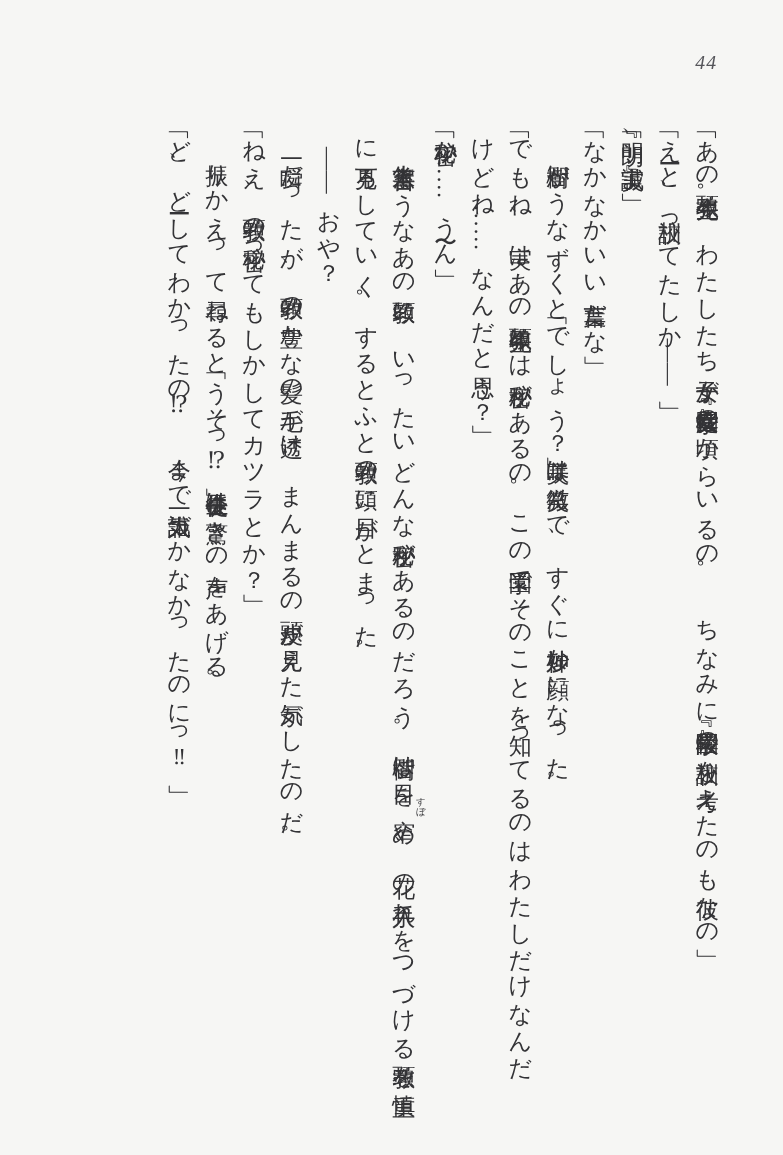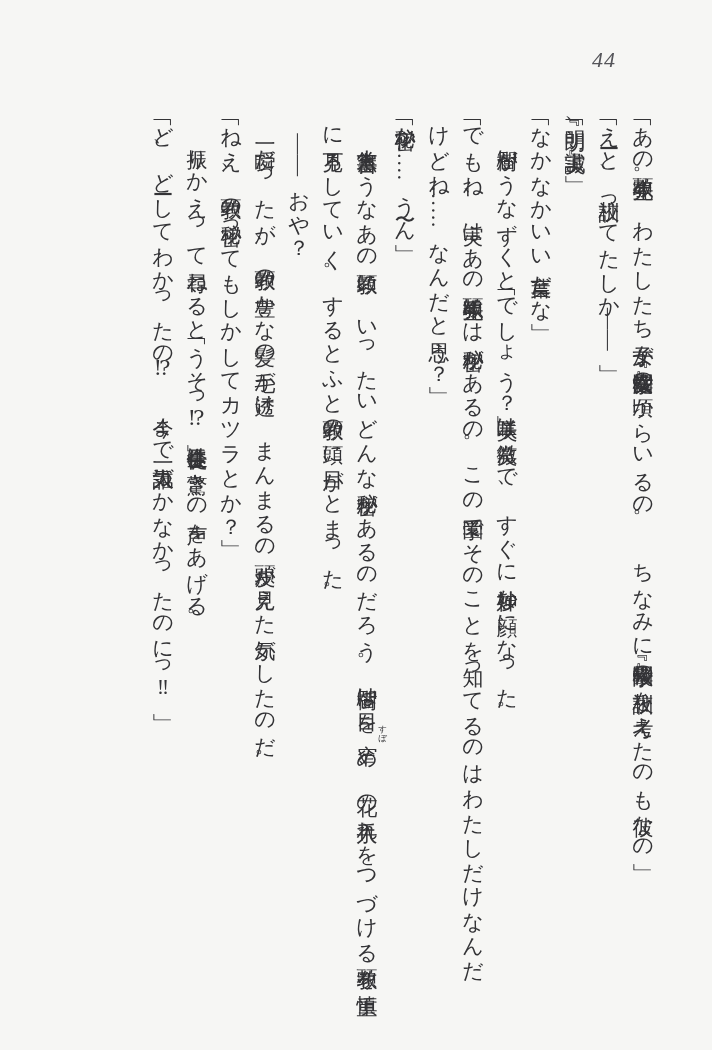--- a/index.html
+++ b/index.html
@@ -19,22 +19,22 @@
     background: var(--bg);
     font-family: "Liberation Serif", "DejaVu Serif", serif;
   }
   .book-page {
     position: absolute;
     inset: 0;
   }
   .page-number {
     position: absolute;
     top: 47px;
-    left: 592px;
-    font-size: 22px;
+    left: 632px;
+    font-size: 18px;
     font-style: italic;
     color: var(--folio);
     letter-spacing: 1px;
   }
   .text-block {
     position: absolute;
     top: 112px;
     right: 52px;
     height: 868px;
     writing-mode: vertical-rl;

